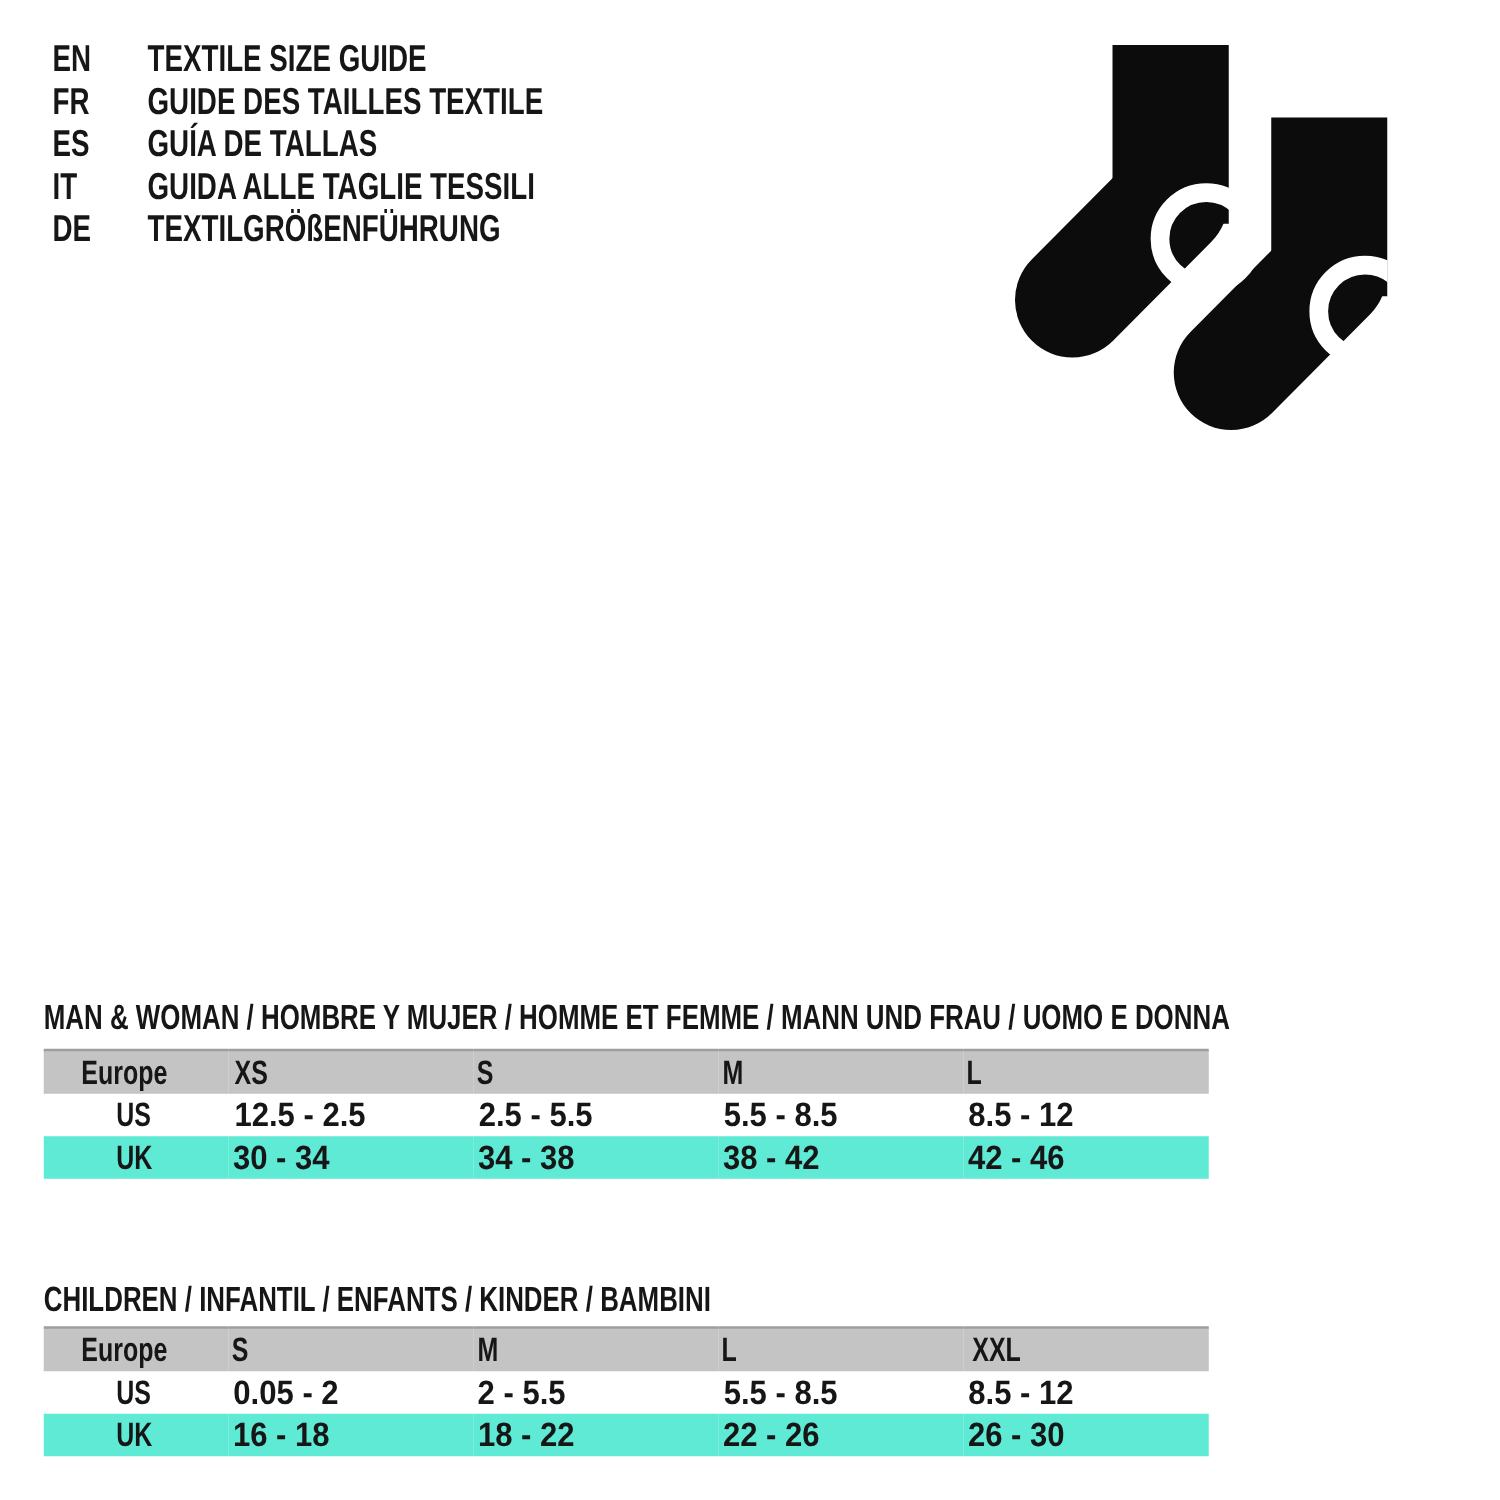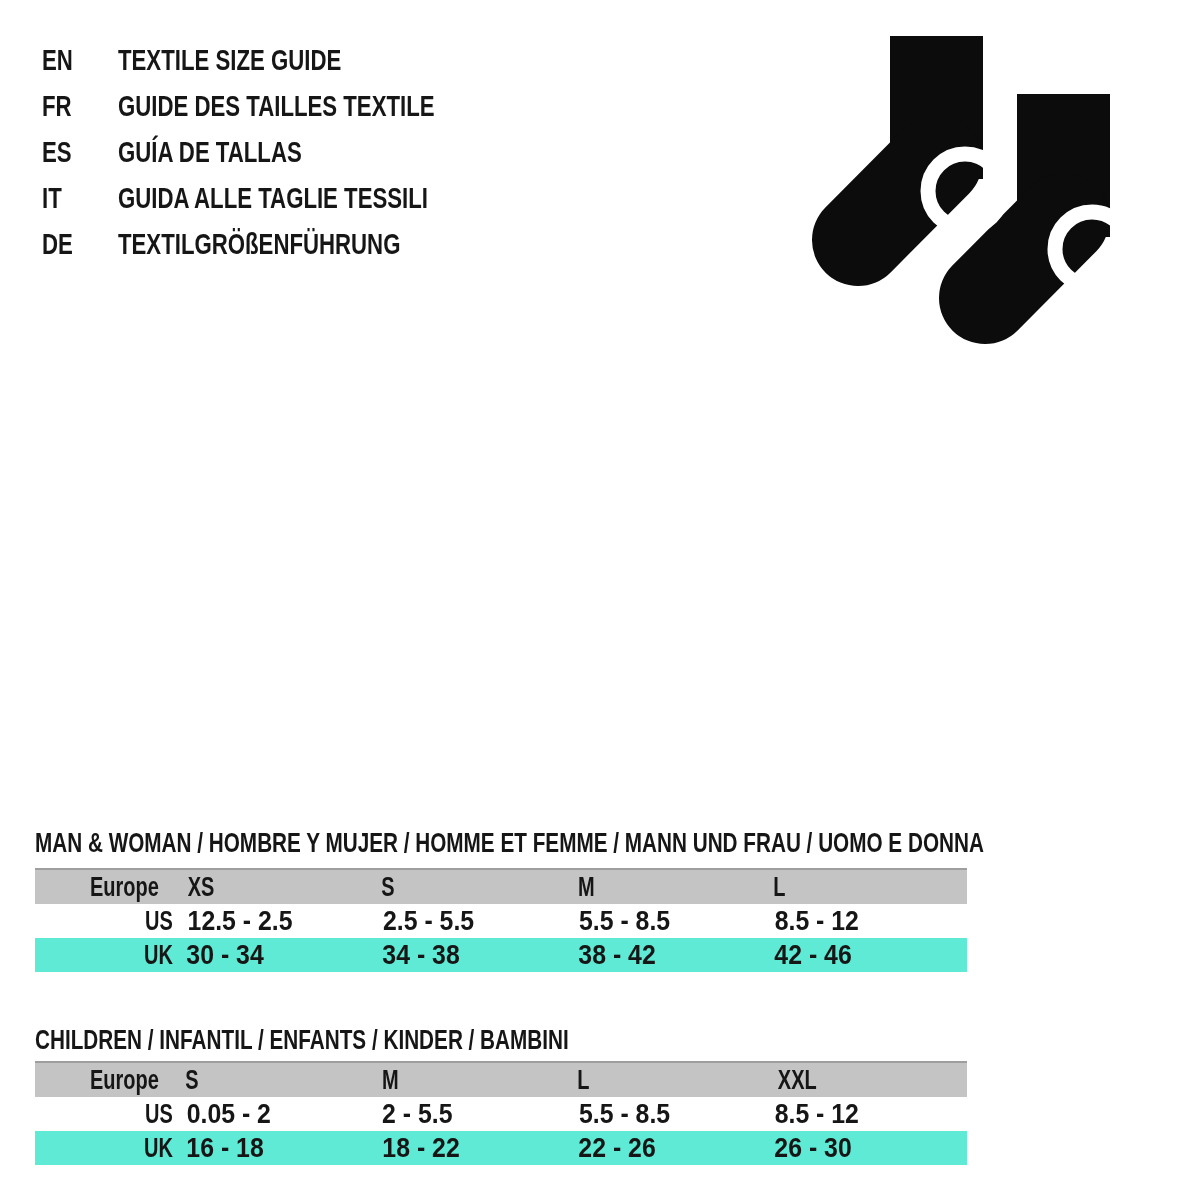--- a/index.html
+++ b/index.html
@@ -23,53 +23,53 @@
   .cond.center { transform-origin: 50% 50%; }
   .num {
     display: inline-block;
     transform: scaleX(0.92);
     transform-origin: 50% 50%;
     white-space: nowrap;
   }
 
   
   .lang-block { position: absolute; left: 42px; top: 31px; }
-  .lang-row { display: flex; height: 34px; line-height: 34px; font-size: 30px; margin-top: 12px; }
+  .lang-row { display: flex; height: 34px; line-height: 34px; font-size: 30px; }
   .code-cell { width: 76px; flex: 0 0 76px; }
 
   
   .category {
     position: absolute; left: 42px; top: 216px;
     font-size: 32px; line-height: 36px;
   }
 
   
   .socks-svg { position: absolute; left: 810px; top: 36px; }
 
   
   .table-section { position: absolute; left: 35px; width: 932px; }
-  .section-adults { top: 829px; }
+  .section-adults { top: 800px; }
   .section-children { top: 1026px; }
   .section-title { font-size: 28px; line-height: 28px; }
 
   table.size-table {
     width: 100%;
     border-collapse: collapse;
     table-layout: fixed;
     font-size: 27px;
     border-top: 2px solid #9e9e9e;
   }
   .section-adults table.size-table { margin-top: 11px; }
   .section-children table.size-table { margin-top: 7px; }
   col.c0 { width: 148px; }
   table.size-table tr { height: 34px; }
   table.size-table thead tr { background: #c4c4c4; height: 35px; }
   table.size-table tbody tr.alt { background: #5eead4; }
   th, td { font-weight: bold; text-align: left; padding: 0; }
-  th.left, td.left { text-align: right; padding-left: 6px; margin-left: 36px; }
+  th.left, td.left { text-align: center; padding-left: 6px; margin-left: 36px; }
 </style>
 </head>
 <body>
 
 <div class="canvas">
 
   <div class="lang-block">
     <div class="lang-row">
       <span class="code-cell"><span class="cond">EN</span></span>
       <span class="cond">TEXTILE SIZE GUIDE</span>

